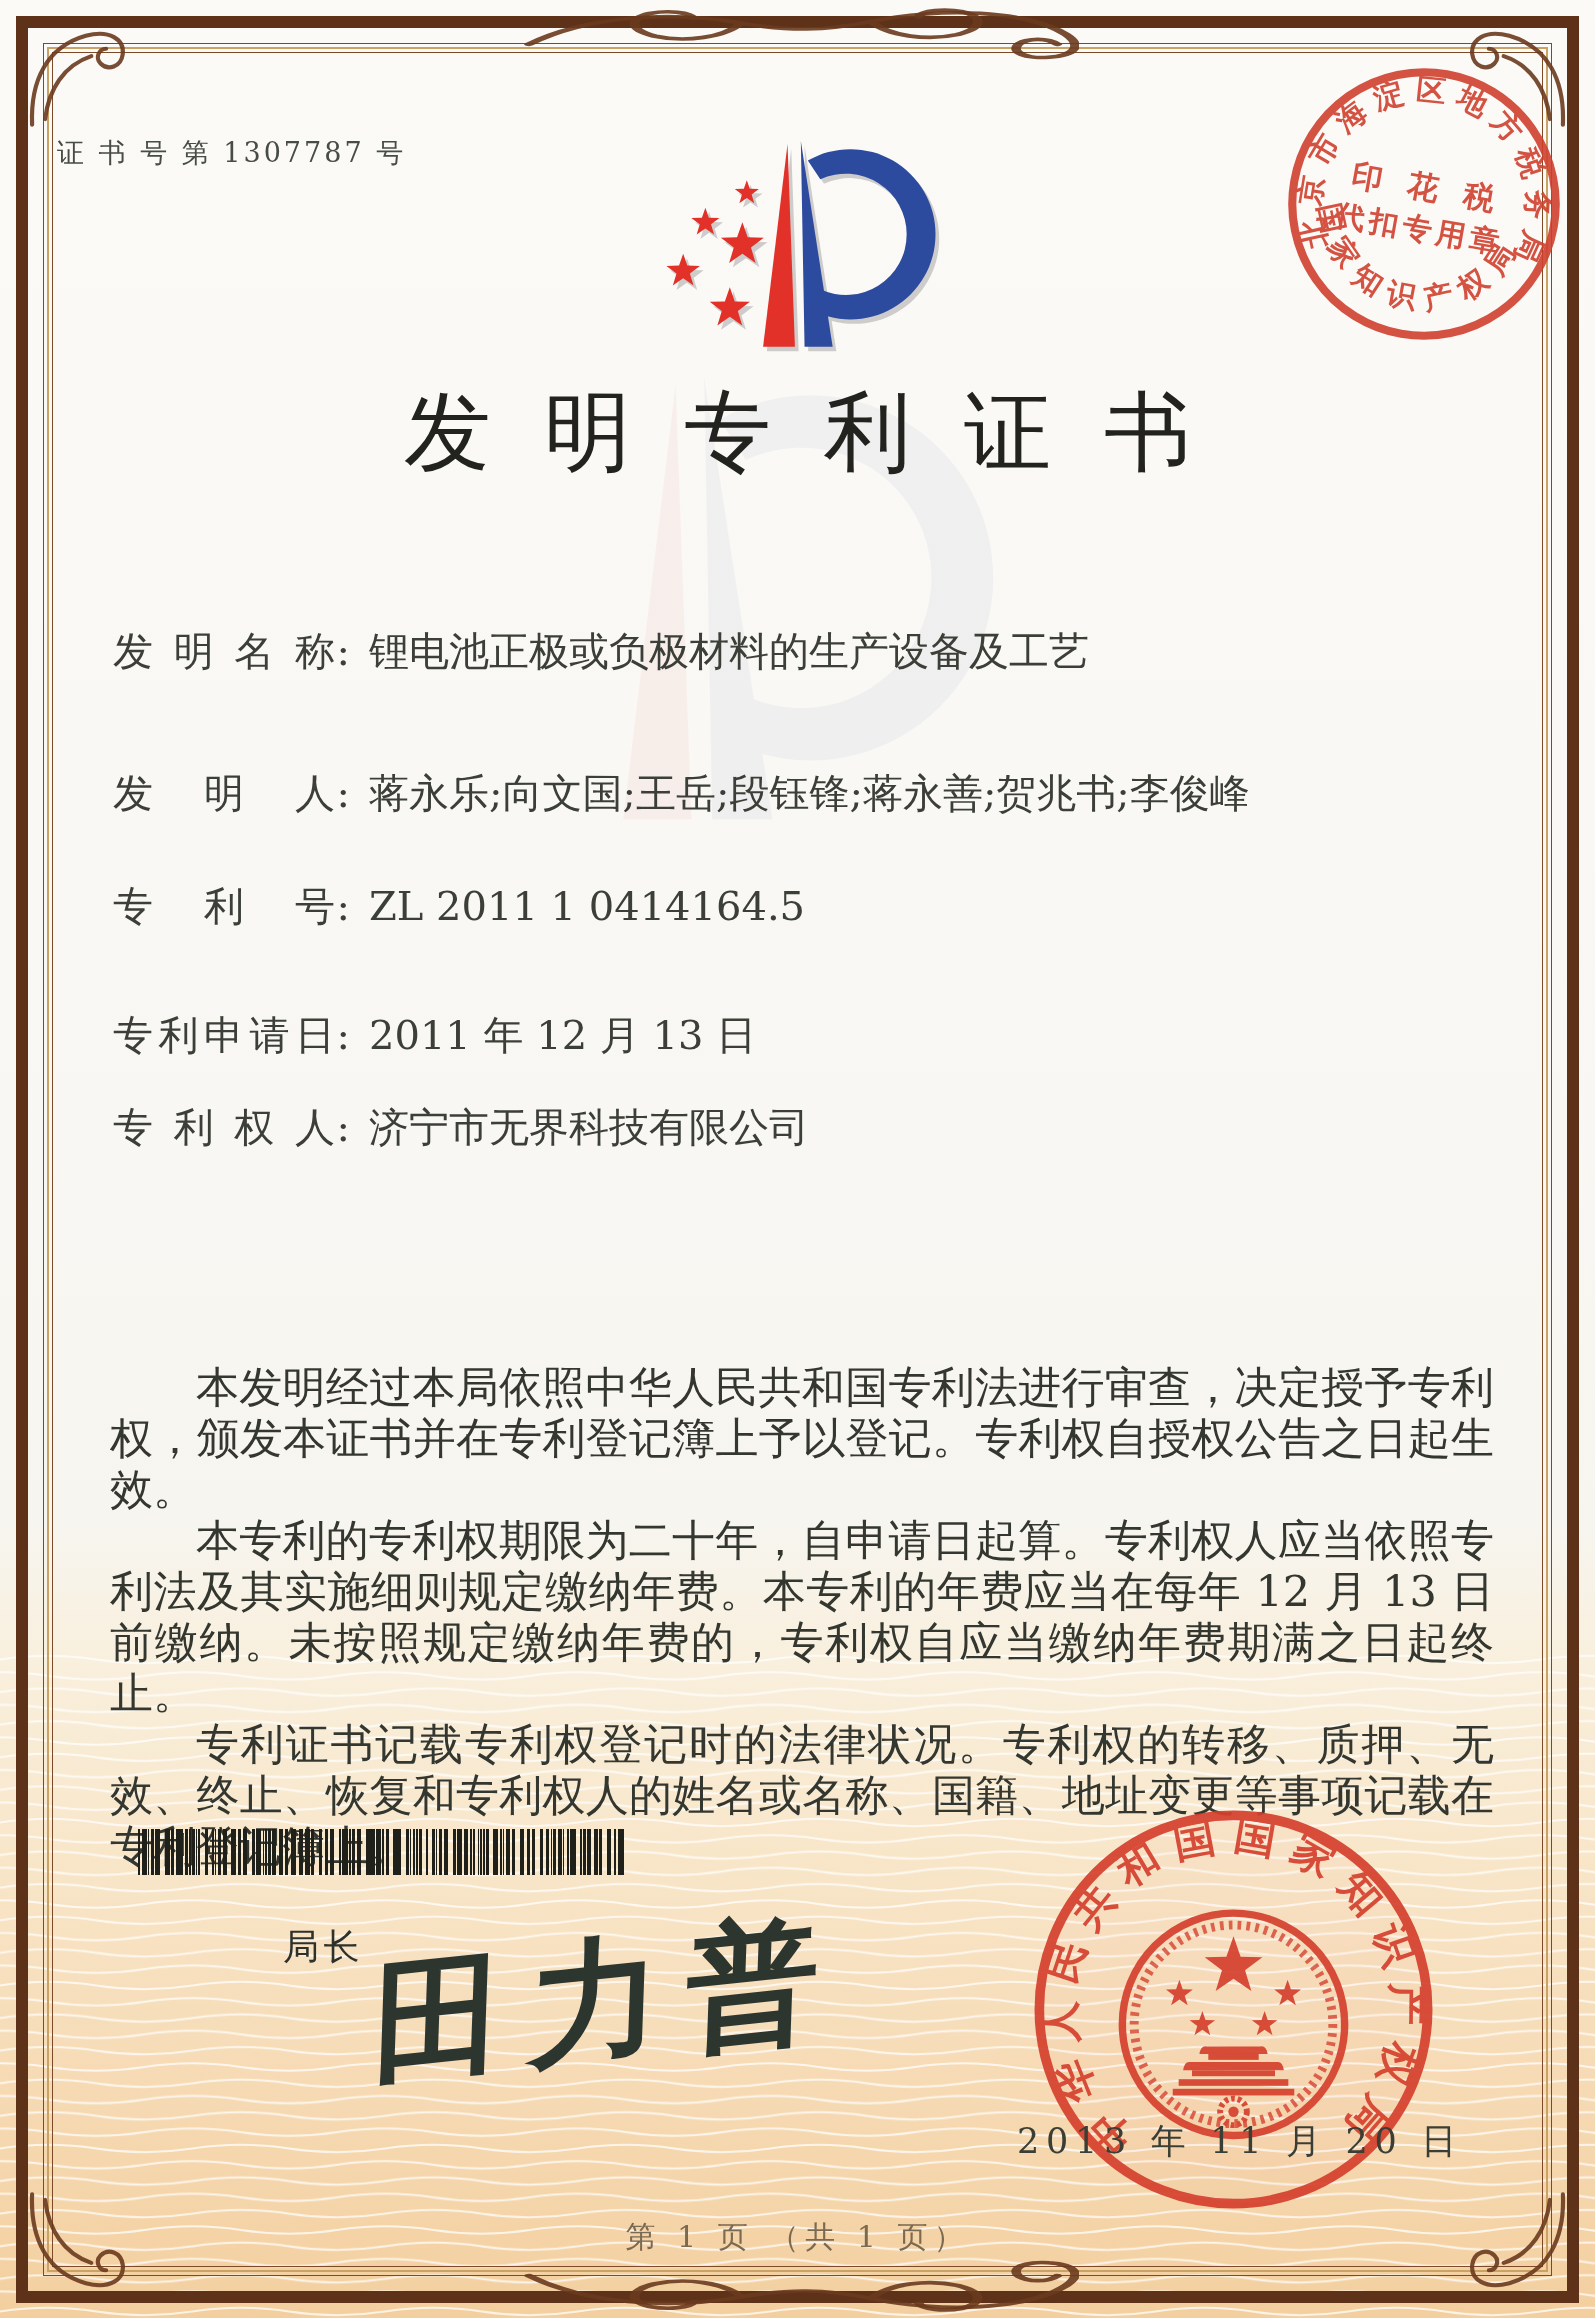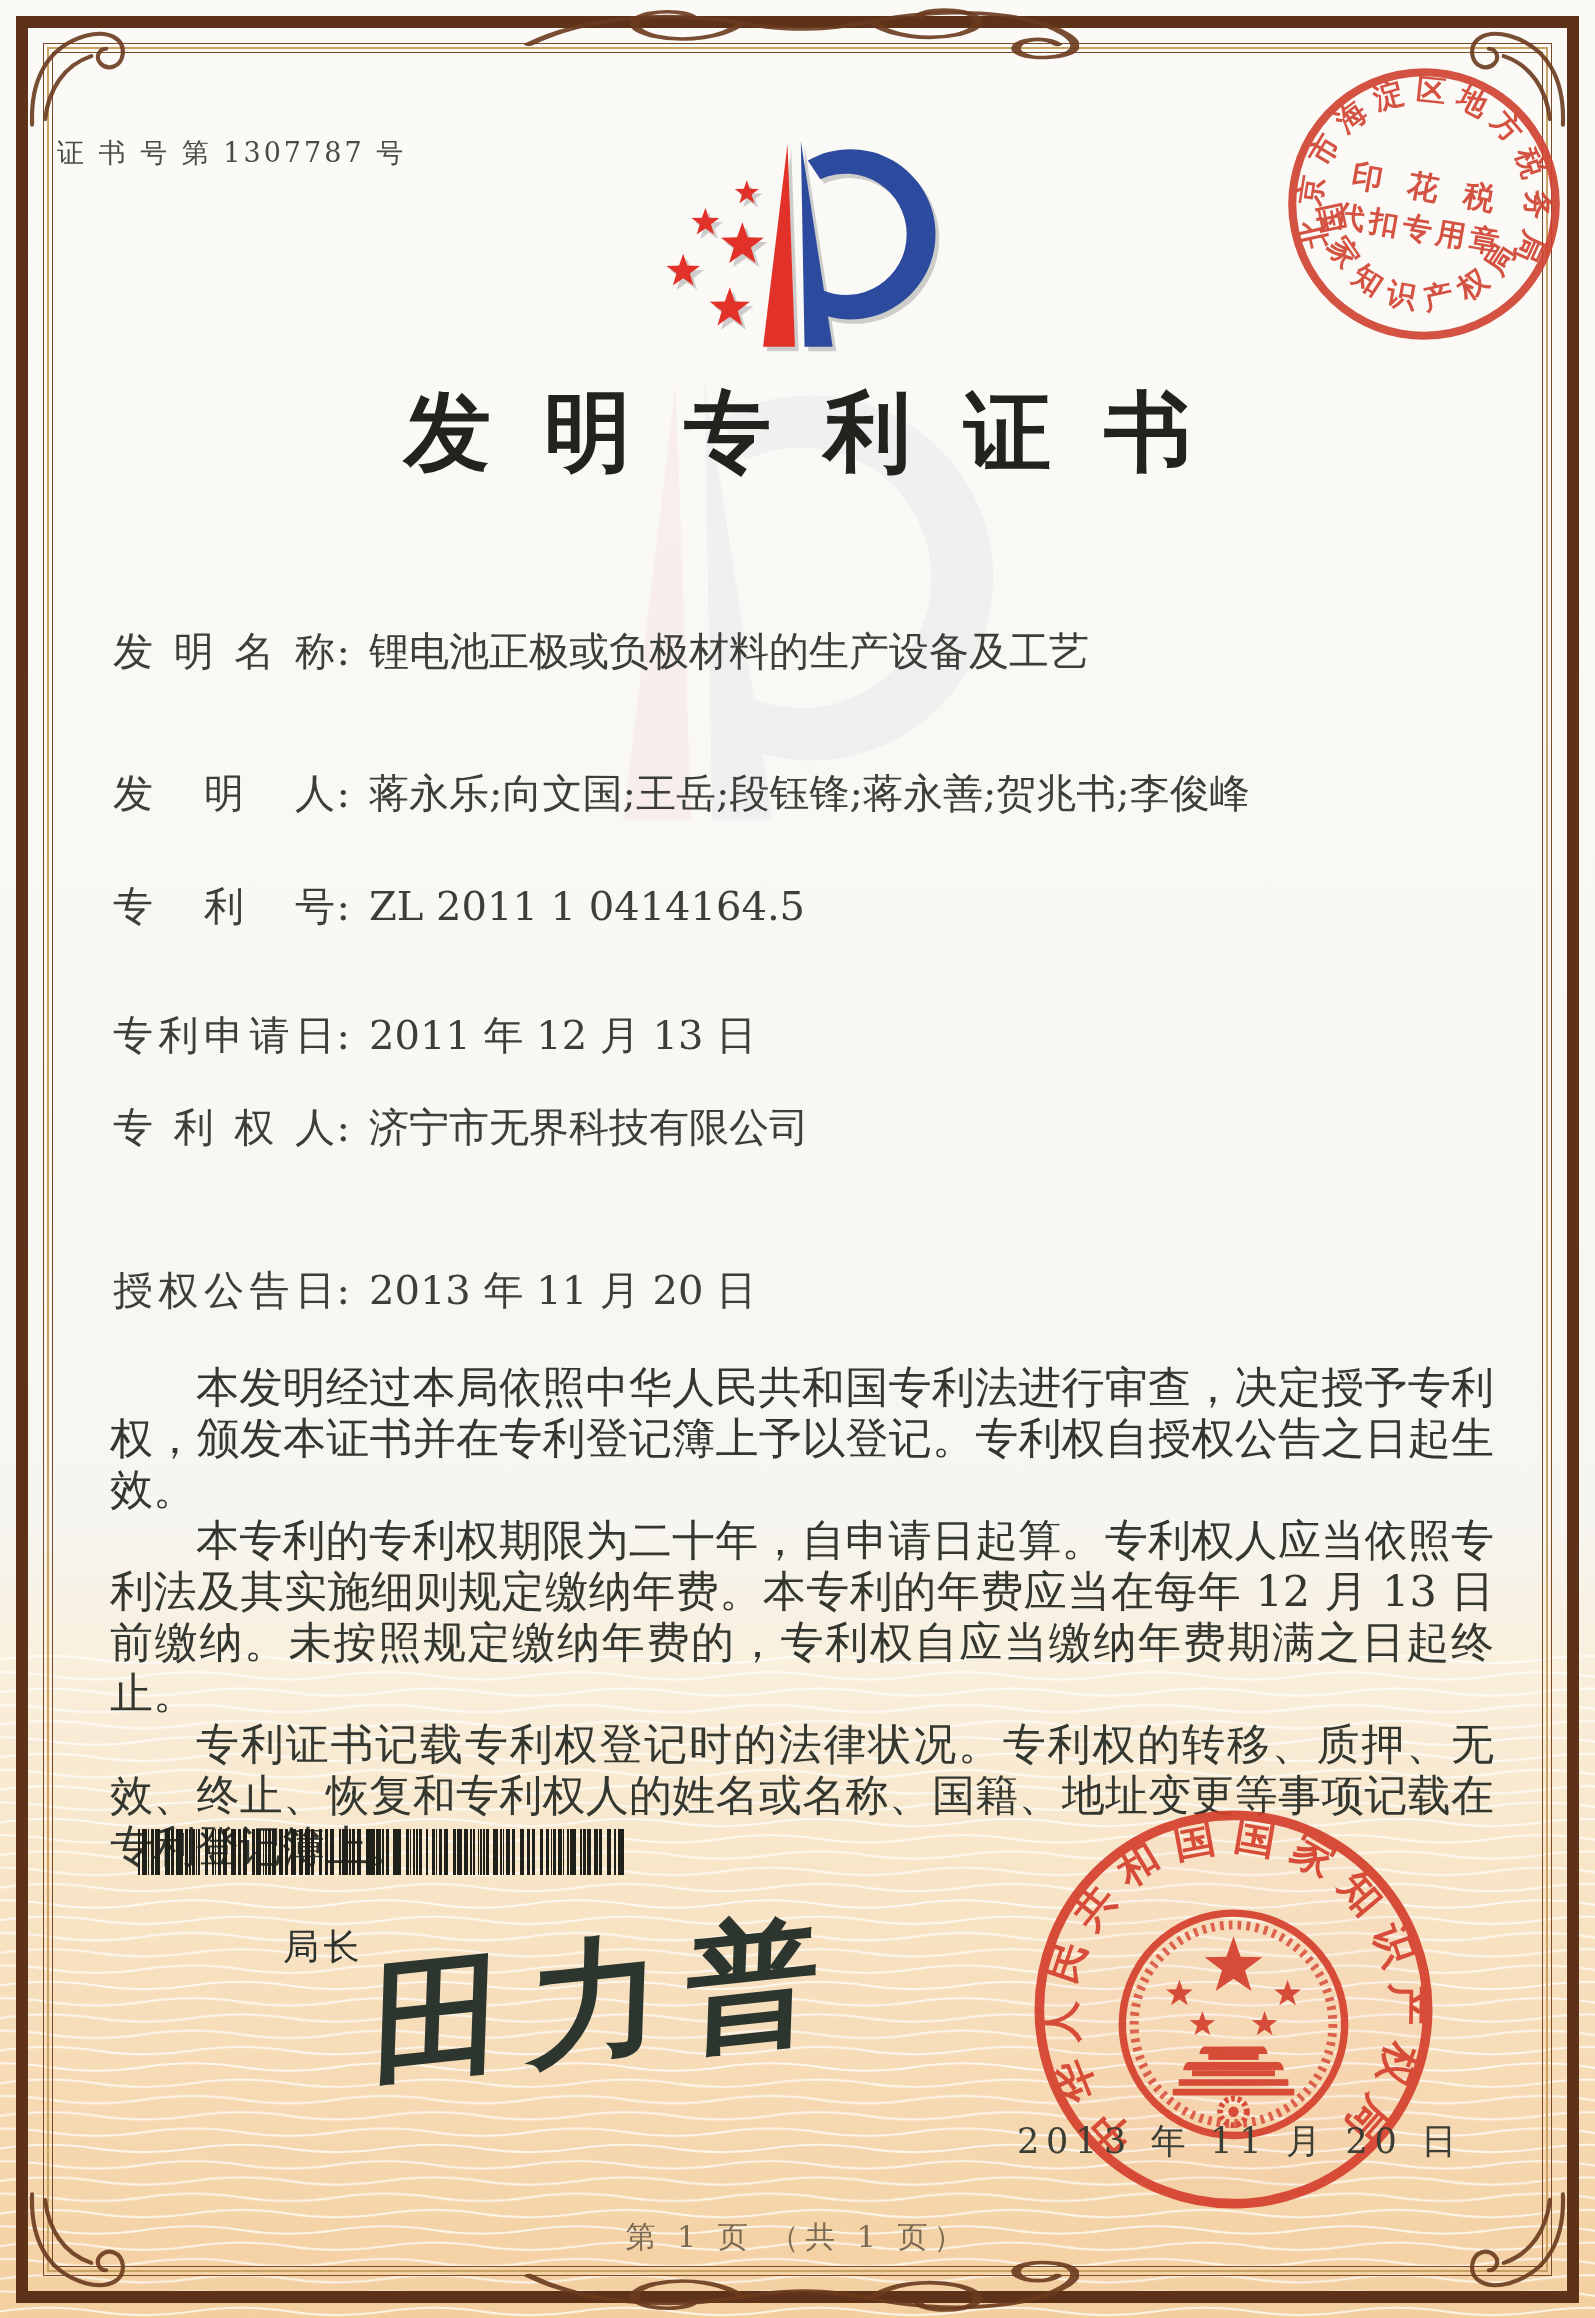--- a/index.html
+++ b/index.html
@@ -21,21 +21,21 @@
   .flourish{position:absolute;pointer-events:none;}
   .flourish path{stroke:#6a3a1e;fill:none;stroke-width:4.5;stroke-linecap:round;opacity:.9;}
   
   .cert-no{position:absolute;left:57px;top:135px;font-size:27px;color:#474c45;letter-spacing:3px;text-align:right;}
   .logo{position:absolute;left:652px;top:110px;}
   .watermark{position:absolute;left:385px;top:311px;opacity:.045;}
   .tax-stamp{position:absolute;left:1276px;top:56px;opacity:.9;}
   .tax-stamp text{font-family:"DejaVu Serif","Liberation Serif",serif;font-weight:700;fill:#d0402f;}
   .title{
     position:absolute;left:0;top:374px;width:100%;text-align:center;
-    font-size:87px;font-weight:700;color:#22231f;letter-spacing:53px;padding-left:53px;box-sizing:border-box;
+    font-size:87px;font-weight:400;color:#22231f;letter-spacing:53px;padding-left:53px;box-sizing:border-box;
   }
   
   .field{position:absolute;left:113px;font-size:40px;color:#3b3f37;white-space:nowrap;}
   .field .lbl{display:inline-block;width:222px;text-align:justify;text-align-last:justify;}
   .field .sep{margin:0 19px 0 1.5px;}
   .f1{top:624px;} .f2{top:750px;margin-top:16px;} .f3{top:879px;}
   .f4{top:1008px;} .f5{top:1100px;} .f6{top:1263px;}
   
   .body-text{position:absolute;left:110px;top:1362px;width:1384px;
     font-size:43px;line-height:51px;color:#34372f;text-align:justify;}
@@ -173,23 +173,20 @@
   </div>
   <div class="field f3">
     <span class="lbl">专利号</span><span class="sep">:</span><span class="val">ZL 2011 1 0414164.5</span>
   </div>
   <div class="field f4">
     <span class="lbl">专利申请日</span><span class="sep">:</span><span class="val">2011 年 12 月 13 日</span>
   </div>
   <div class="field f5">
     <span class="lbl">专利权人</span><span class="sep">:</span><span class="val">济宁市无界科技有限公司</span>
   </div>
-  <div class="field f6">
-    <span class="lbl">授权公告日</span><span class="sep">:</span><span class="val">2013 年 11 月 20 日</span>
-  </div>
 
   <div class="body-text">
     <p>本发明经过本局依照中华人民共和国专利法进行审查，决定授予专利权，颁发本证书并在专利登记簿上予以登记。专利权自授权公告之日起生效。</p>
     <p>本专利的专利权期限为二十年，自申请日起算。专利权人应当依照专利法及其实施细则规定缴纳年费。本专利的年费应当在每年 12 月 13 日前缴纳。未按照规定缴纳年费的，专利权自应当缴纳年费期满之日起终止。</p>
     <p>专利证书记载专利权登记时的法律状况。专利权的转移、质押、无效、终止、恢复和专利权人的姓名或名称、国籍、地址变更等事项记载在专利登记簿上。</p>
   </div>
 
   <div class="barcode"></div>
 
   <div class="sig-label">局长</div>

